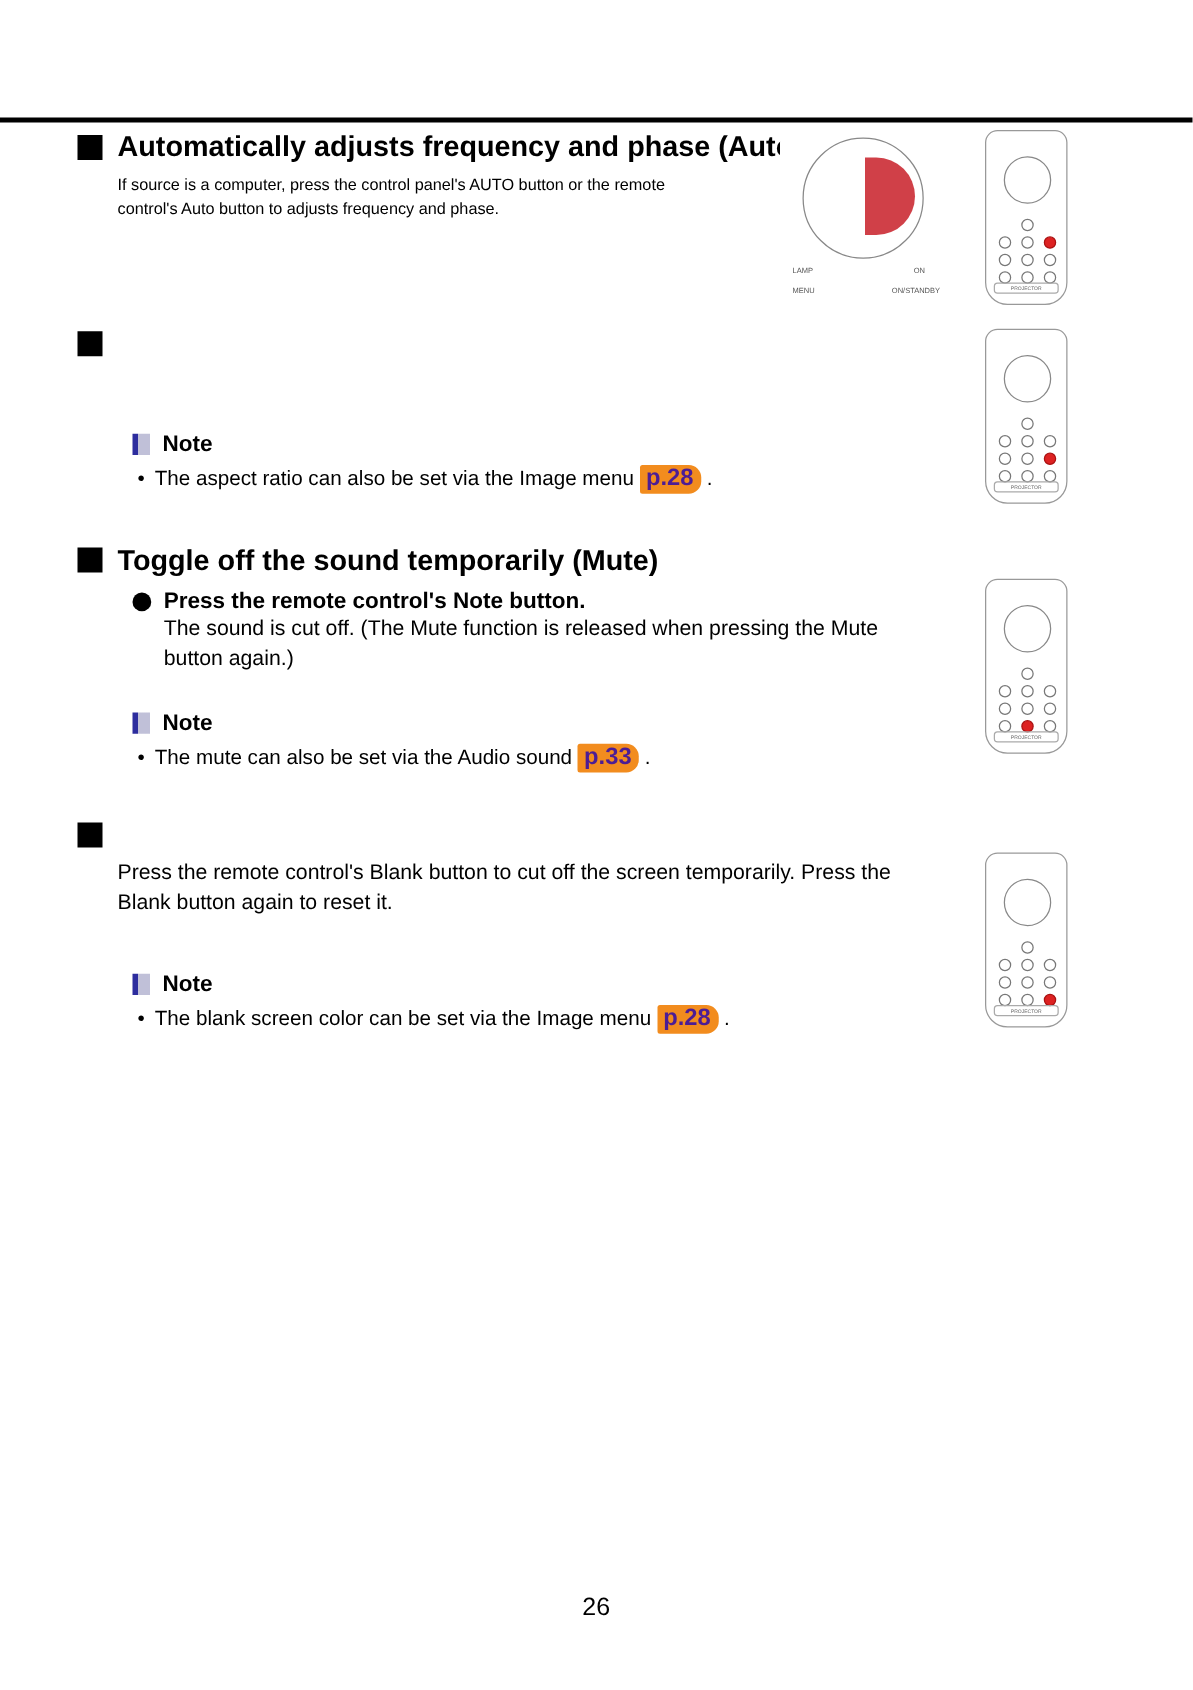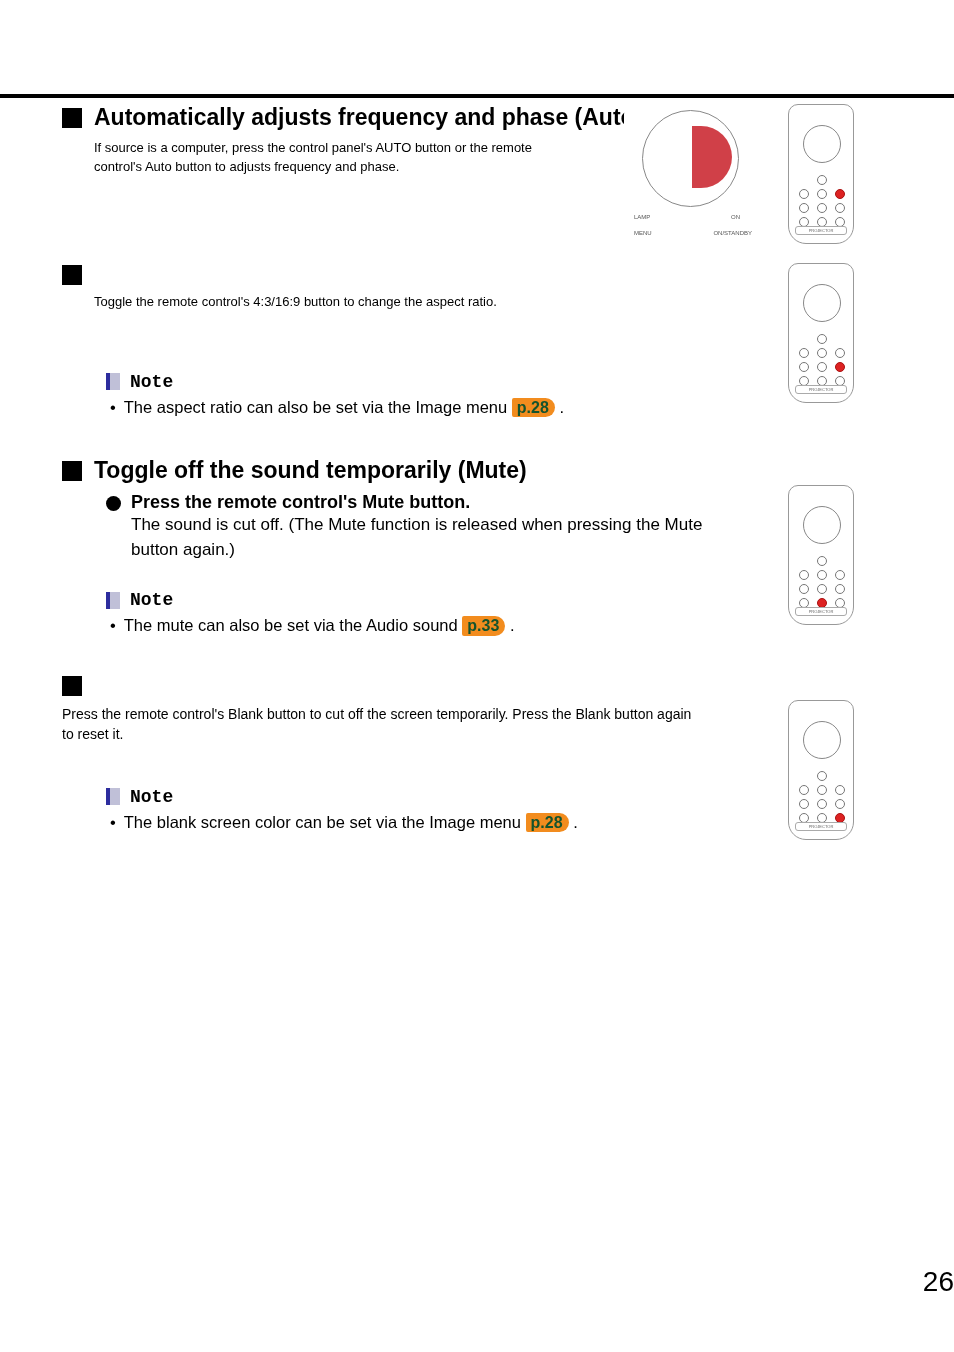--- a/index.html
+++ b/index.html
@@ -42,52 +42,52 @@
     font-size: 23px;
     font-weight: bold;
   }
   .body-block {
     margin-left: 32px;
     font-size: 13px;
     line-height: 1.45;
     max-width: 470px;
   }
   .body-block-wide {
-    font-size: 14px;
+    margin-left: 32px;
+    font-size: 17px;
     line-height: 1.45;
     max-width: 640px;
   }
   .note-heading {
     display: flex;
     align-items: center;
     gap: 10px;
     margin-left: 44px;
     margin-top: 28px;
     margin-bottom: 6px;
-    font-family: Liberation Mono, monospace;
   }
   .note-icon {
     width: 14px; height: 17px;
     background: linear-gradient(to right, #2d2d9e 0%, #2d2d9e 30%, #c0c0d8 30%, #c0c0d8 100%);
   }
   .note-label {
     font-size: 18px; font-weight: bold;
   }
   .bullet-row {
     margin-left: 48px;
     font-size: 16.5px;
     display: flex;
     gap: 8px;
     align-items: baseline;
   }
   .pageref {
     display: inline-block;
     background: #f28c1e;
-    color: #14532d;
-    font-size: 16px;
+    color: #4c1d95;
+    font-size: 19px;
     font-weight: bold;
     padding: 1px 6px 1px 5px;
     border-radius: 2px 10px 10px 2px;
     vertical-align: baseline;
     line-height: 1.1;
   }
   .sub-bullet {
     display: flex;
     gap: 10px;
     margin-left: 44px;
@@ -96,22 +96,22 @@
   .disc {
     width: 15px; height: 15px; background:#000; border-radius:50%;
     flex-shrink:0; margin-top:4px;
   }
   .sub-strong { font-weight: bold; font-size: 18px; }
   .sub-body { margin-left: 69px; font-size: 17px; line-height:1.45; max-width: 590px; }
   .page-no {
     position: absolute;
     bottom: 54px;
     left: 0; right: 0;
-    text-align: right;
-    font-size: 28px;
+    text-align: center;
+    font-size: 20px;
   }
 
   
   .illust-panel, .illust-remote {
     position: absolute;
     border: 1px solid #999;
     border-radius: 14px;
     background: #fff;
   }
   .illust-panel {
@@ -192,21 +192,20 @@
       <span class="btn" style="top:112px; left:28px;"></span>
       <span class="btn" style="top:112px; left:46px;"></span>
       <div class="label">PROJECTOR</div>
     </div>
   </div>
 
   <div class="section" style="margin-top:88px;">
     <div class="heading">
       <span class="blk"></span>
     </div>
-    <div class="body-block">Toggle the remote control's 4:3/16:9 button to change the aspect ratio.</div>
 
     <div class="note-heading" style="margin-top:60px;">
       <span class="note-icon"></span>
       <span class="note-label">Note</span>
     </div>
     <div class="bullet-row">
       <span>•</span>
       <span>
         <span>The aspect ratio can also be set via the Image menu</span>
         <span class="pageref">p.28</span>
@@ -230,21 +229,21 @@
     </div>
   </div>
 
   <div class="section" style="margin-top:34px;">
     <div class="heading">
       <span class="blk"></span>
       <span class="h-text">Toggle off the sound temporarily (Mute)</span>
     </div>
     <div class="sub-bullet">
       <span class="disc"></span>
-      <span class="sub-strong">Press the remote control's Mute button.</span>
+      <span class="sub-strong">Press the remote control's Note button.</span>
     </div>
     <div class="sub-body">The sound is cut off. (The Mute function is released when pressing the Mute button again.)</div>
 
     <div class="note-heading">
       <span class="note-icon"></span>
       <span class="note-label">Note</span>
     </div>
     <div class="bullet-row">
       <span>•</span>
       <span>

